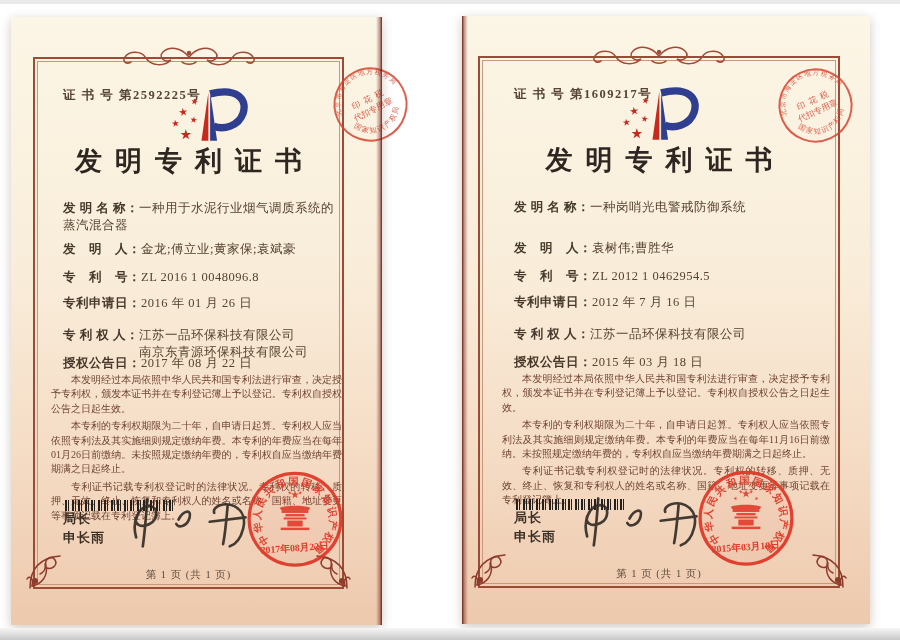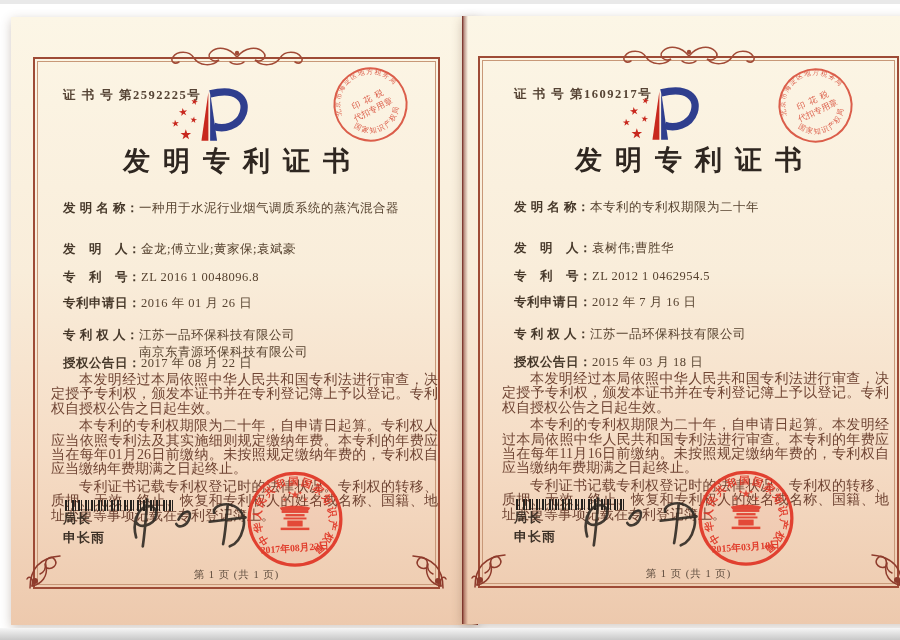--- a/index.html
+++ b/index.html
@@ -6,26 +6,26 @@
   body{
     width:900px;height:640px;position:relative;overflow:hidden;
     background:#ffffff;
     font-family:"Liberation Serif","DejaVu Serif",serif;
   }
   .band-top{position:absolute;left:0;top:0;right:0;height:4px;background:#e9e9e9;}
   .band-bottom{position:absolute;left:0;right:0;bottom:0;height:12px;background:linear-gradient(180deg,#f6f6f6,#c8c8c8);}
 
   
   .cert{
-    position:absolute;width:467px;height:608px;
+    position:absolute;width:371px;height:608px;
     background:linear-gradient(180deg,#fcf6e6 0%,#f9edda 42%,#f5dcc5 72%,#edc9ad 100%);
     box-shadow:0 3px 10px rgba(90,60,40,.28);
   }
   .c0{left:11px;top:17px;}
-  .c1{left:462px;top:16px;}
+  .c1{left:462px;top:16px;padding-left:37px;}
   .c0::after{content:"";position:absolute;top:0;bottom:0;right:0;width:6px;
     background:linear-gradient(90deg,rgba(110,32,24,0),rgba(110,32,24,.45) 65%,#6e2018);}
   .c1::before{content:"";position:absolute;top:0;bottom:0;left:0;width:6px;
     background:linear-gradient(270deg,rgba(110,32,24,0),rgba(110,32,24,.45) 65%,#6e2018);}
 
   .frame{position:absolute;border:2px solid #9e4b36;}
   .c0 .frame{left:22px;top:40px;right:38px;bottom:36px;}
   .c1 .frame{left:16px;top:40px;right:30px;bottom:36px;}
   .frame-inner{position:absolute;inset:2px;border:1px solid #c89878;}
 
@@ -51,21 +51,21 @@
   .c1 .title{left:16px;right:30px;}
 
   .row{position:absolute;left:52px;right:42px;font-size:12.5px;color:#4e3f30;}
   .row .lbl{font-weight:700;color:#46382a;letter-spacing:.5px;}
   .row .val{color:#56422f;letter-spacing:.5px;}
   .r0{top:183px}.r1{top:224px}.r2{top:252px}.r3{top:278px}.r4{top:310px}.r5{top:338px}
   .row-multi .lbl,.row-multi .val{display:inline-block;vertical-align:top;}
   .val .l2{display:block;}
 
   .body-text{position:absolute;left:40px;right:40px;top:356px;
-    font-size:14px;line-height:14.4px;color:#6f4433;text-align:justify;font-family:Liberation Serif, serif;}
+    font-size:10px;line-height:14.4px;color:#6f4433;text-align:justify;font-family:Liberation Serif, serif;}
   .body-text p{margin:0 0 3px 0;text-indent:2em;}
 
   .barcode{position:absolute;left:54px;top:483px;width:108px;height:11px;
     background:repeating-linear-gradient(90deg,
       #24211d 0 2px,transparent 2px 3px,
       #24211d 3px 4px,transparent 4px 7px,
       #24211d 7px 9px,transparent 9px 10px,
       #24211d 10px 11px,transparent 11px 13px);}
 
   .director{position:absolute;left:52px;top:492px;font-size:13px;font-weight:700;
@@ -235,30 +235,30 @@
     <text x="40" y="48.5" text-anchor="middle" font-size="8.6" fill="#d64531">代扣专用章</text>
     <text font-size="7.4" letter-spacing="1.4" fill="#d64531"><textPath href="#tb1" startOffset="13">国家知识产权局</textPath></text>
   </svg>
 
   <svg class="logo" viewBox="0 0 112 76">
       <use href="#logo-art"></use>
     </svg>
 
   <div class="title">发明专利证书</div>
 
-  <div class="row r0"><span class="lbl">发 明 名 称：</span><span class="val">本专利的专利权期限为二十年</span></div>
+  <div class="row r0"><span class="lbl">发 明 名 称：</span><span class="val">一种岗哨光电警戒防御系统</span></div>
   <div class="row r1"><span class="lbl">发　明　人：</span><span class="val">袁树伟;曹胜华</span></div>
   <div class="row r2"><span class="lbl">专　利　号：</span><span class="val">ZL 2012 1 0462954.5</span></div>
   <div class="row r3"><span class="lbl">专利申请日：</span><span class="val">2012 年 7 月 16 日</span></div>
   <div class="row r4 row-multi"><span class="lbl">专 利 权 人：</span><span class="val"><span>江苏一品环保科技有限公司</span><span class="l2"></span></span></div>
   <div class="row r5"><span class="lbl">授权公告日：</span><span class="val">2015 年 03 月 18 日</span></div>
 
   <div class="body-text">
     <p>本发明经过本局依照中华人民共和国专利法进行审查，决定授予专利权，颁发本证书并在专利登记簿上予以登记。专利权自授权公告之日起生效。</p>
-    <p>本专利的专利权期限为二十年，自申请日起算。本发明经过本局依照中华人民共和国专利法进行审查。本专利的年费应当在每年11月16日前缴纳。未按照规定缴纳年费的，专利权自应当缴纳年费期满之日起终止。</p>
+    <p>本专利的专利权期限为二十年，自申请日起算。专利权人应当依照专利法及其实施细则规定缴纳年费。本专利的年费应当在每年11月16日前缴纳。未按照规定缴纳年费的，专利权自应当缴纳年费期满之日起终止。</p>
     <p>专利证书记载专利权登记时的法律状况。专利权的转移、质押、无效、终止、恢复和专利权人的姓名或名称、国籍、地址变更等事项记载在专利登记簿上。</p>
   </div>
 
   <div class="barcode"></div>
 
   <div class="director">
     <div>局长</div>
     <div>申长雨</div>
   </div>
   <svg class="signature" viewBox="0 0 130 52">

